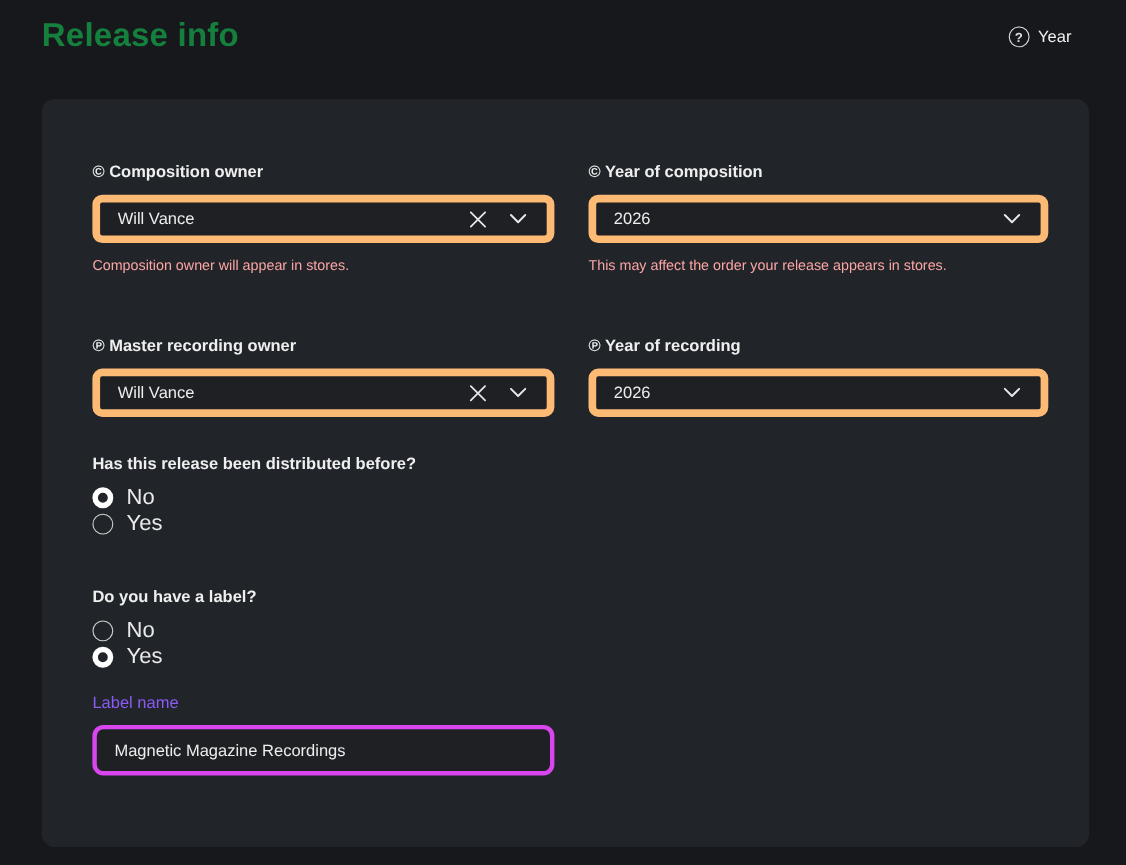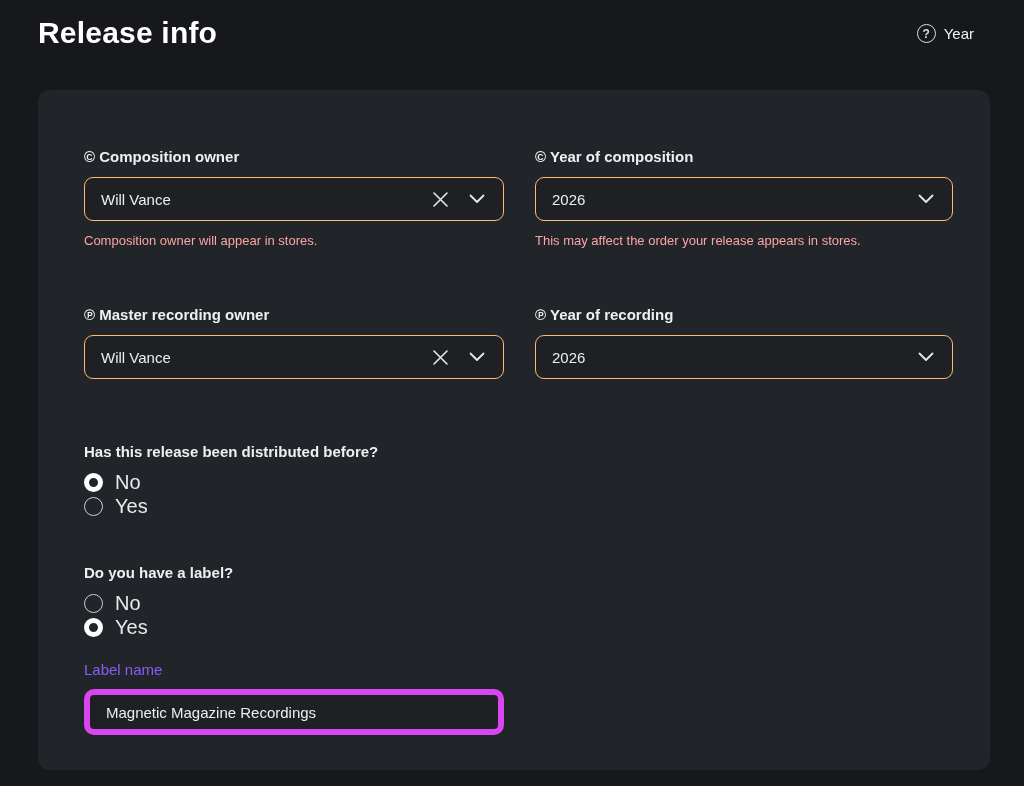--- a/index.html
+++ b/index.html
@@ -13,21 +13,21 @@
   
   .header {
     position: relative;
     height: 54px;
     padding: 16px 50px 0 38px;
   }
   .page-title {
     font-size: 30px;
     font-weight: 700;
     letter-spacing: 0.2px;
-    color: #ffffff;
+    color: #15803d;
   }
   .help-btn {
     position: absolute;
     top: 24px; right: 50px;
     display: flex; align-items: center; gap: 8px;
     background: none; border: none;
     color: #f0f1f1; font-size: 15px;
     font-family: "Liberation Sans", sans-serif;
     cursor: pointer;
   }
@@ -57,21 +57,21 @@
   .field-label {
     display: block;
     font-size: 15px;
     font-weight: 700;
     color: #eef0f0;
     margin-bottom: 12px;
   }
   .input-box {
     position: relative;
     height: 44px;
-    border: 1px solid #fdba74;
+    border: 7px solid #fdba74;
     border-radius: 9px;
     background: #1e2024;
     display: flex; align-items: center;
   }
   .input-box input {
     flex: 1;
     height: 100%;
     background: transparent;
     border: none; outline: none;
     color: #eceded;
@@ -88,21 +88,21 @@
     color: #e6e7e8;
   }
   .icon-btn svg { display: block; }
   .input-box .chevron-btn { padding-right: 18px; }
   .helper-text {
     margin-top: 12px;
     font-size: 13px;
     color: #fca5a5;
   }
   
-  .question-block { margin-top: 64px; }
+  .question-block { margin-top: 34px; }
   .question-block.second { margin-top: 46px; }
   .question-label {
     font-size: 15px;
     font-weight: 700;
     color: #eef0f0;
     margin-bottom: 10px;
   }
   .radio-option {
     display: flex; align-items: center; gap: 12px;
     height: 24px;
@@ -124,21 +124,21 @@
   .labelname-label {
     display: block;
     font-size: 15px;
     font-weight: 400;
     color: #8b5cf6;
     margin-bottom: 11px;
   }
   .text-input-focused {
     width: 420px; height: 46px;
     background: #1e2024;
-    border: 6px solid #d946ef;
+    border: 4px solid #d946ef;
     border-radius: 10px;
     outline: none;
     color: #eceded;
     font-size: 15px;
     font-family: "Liberation Sans", sans-serif;
     padding: 0 16px;
   }
 </style>
 </head>
 <body>

